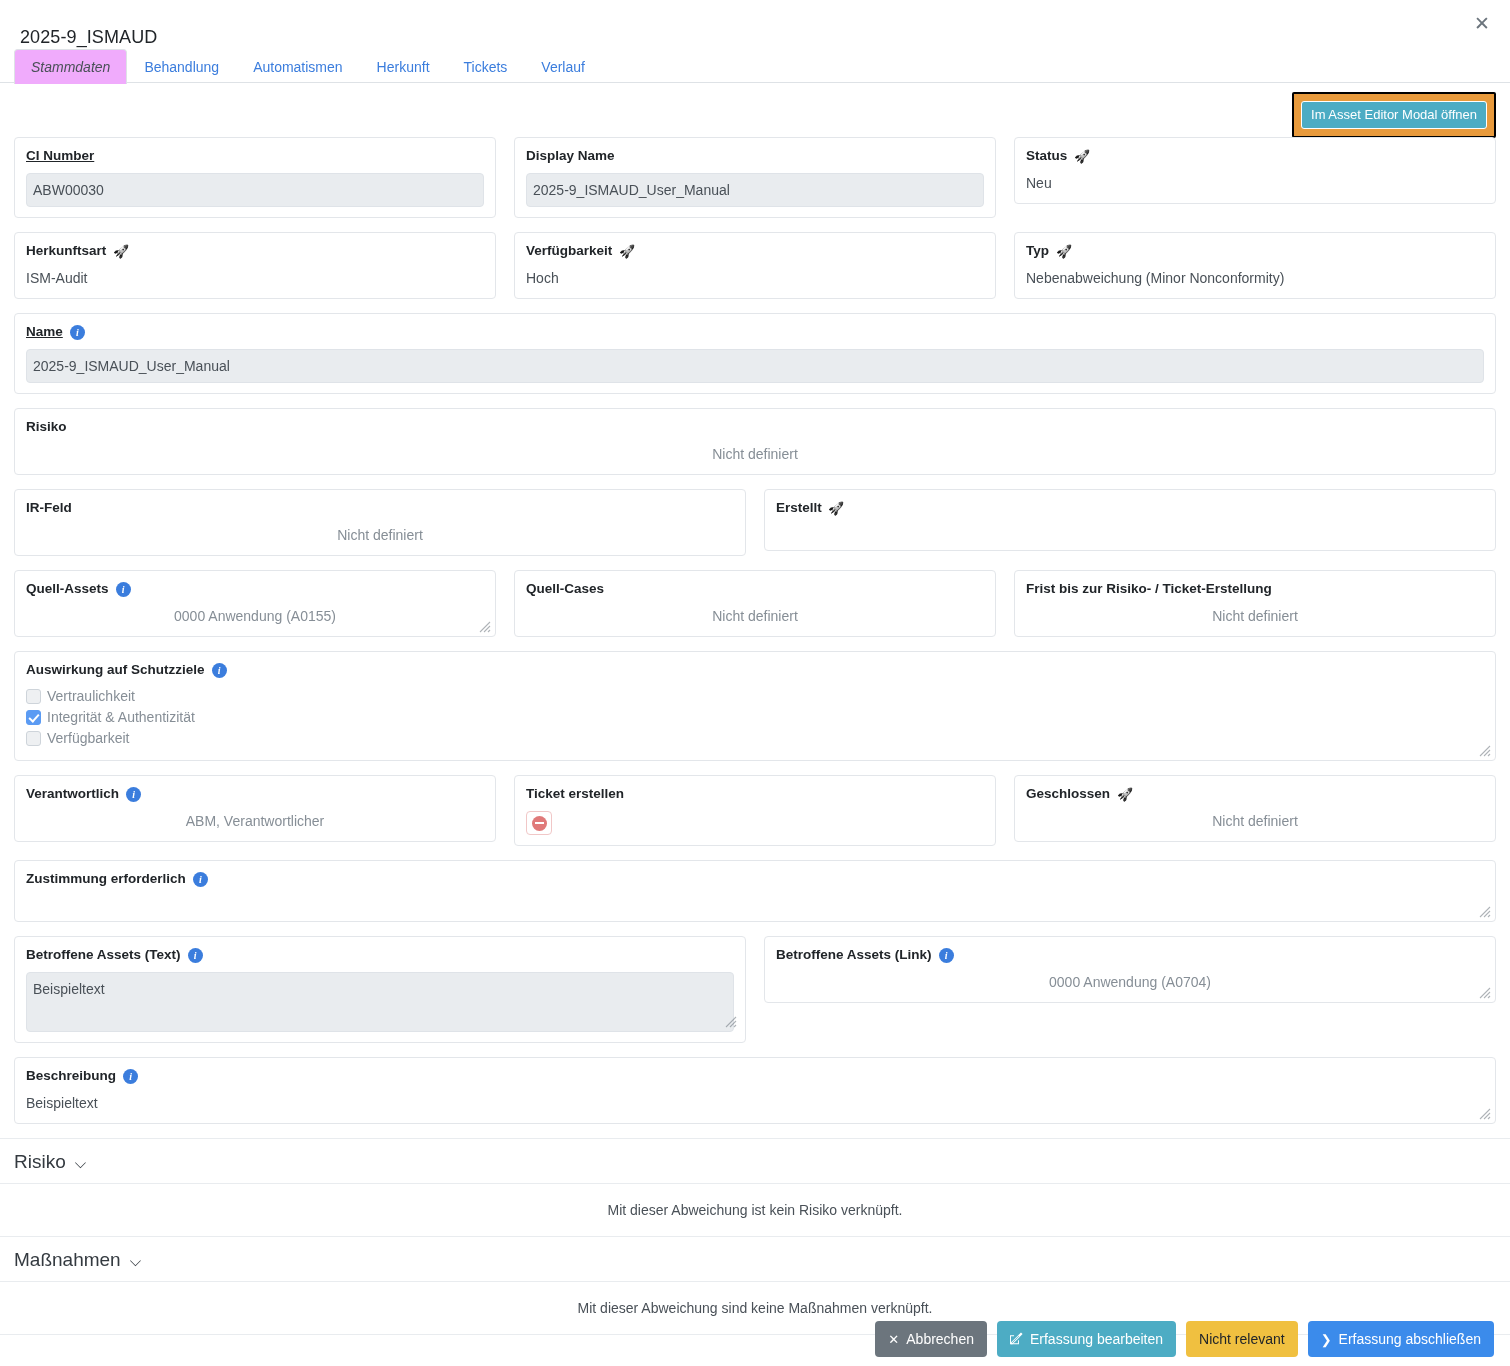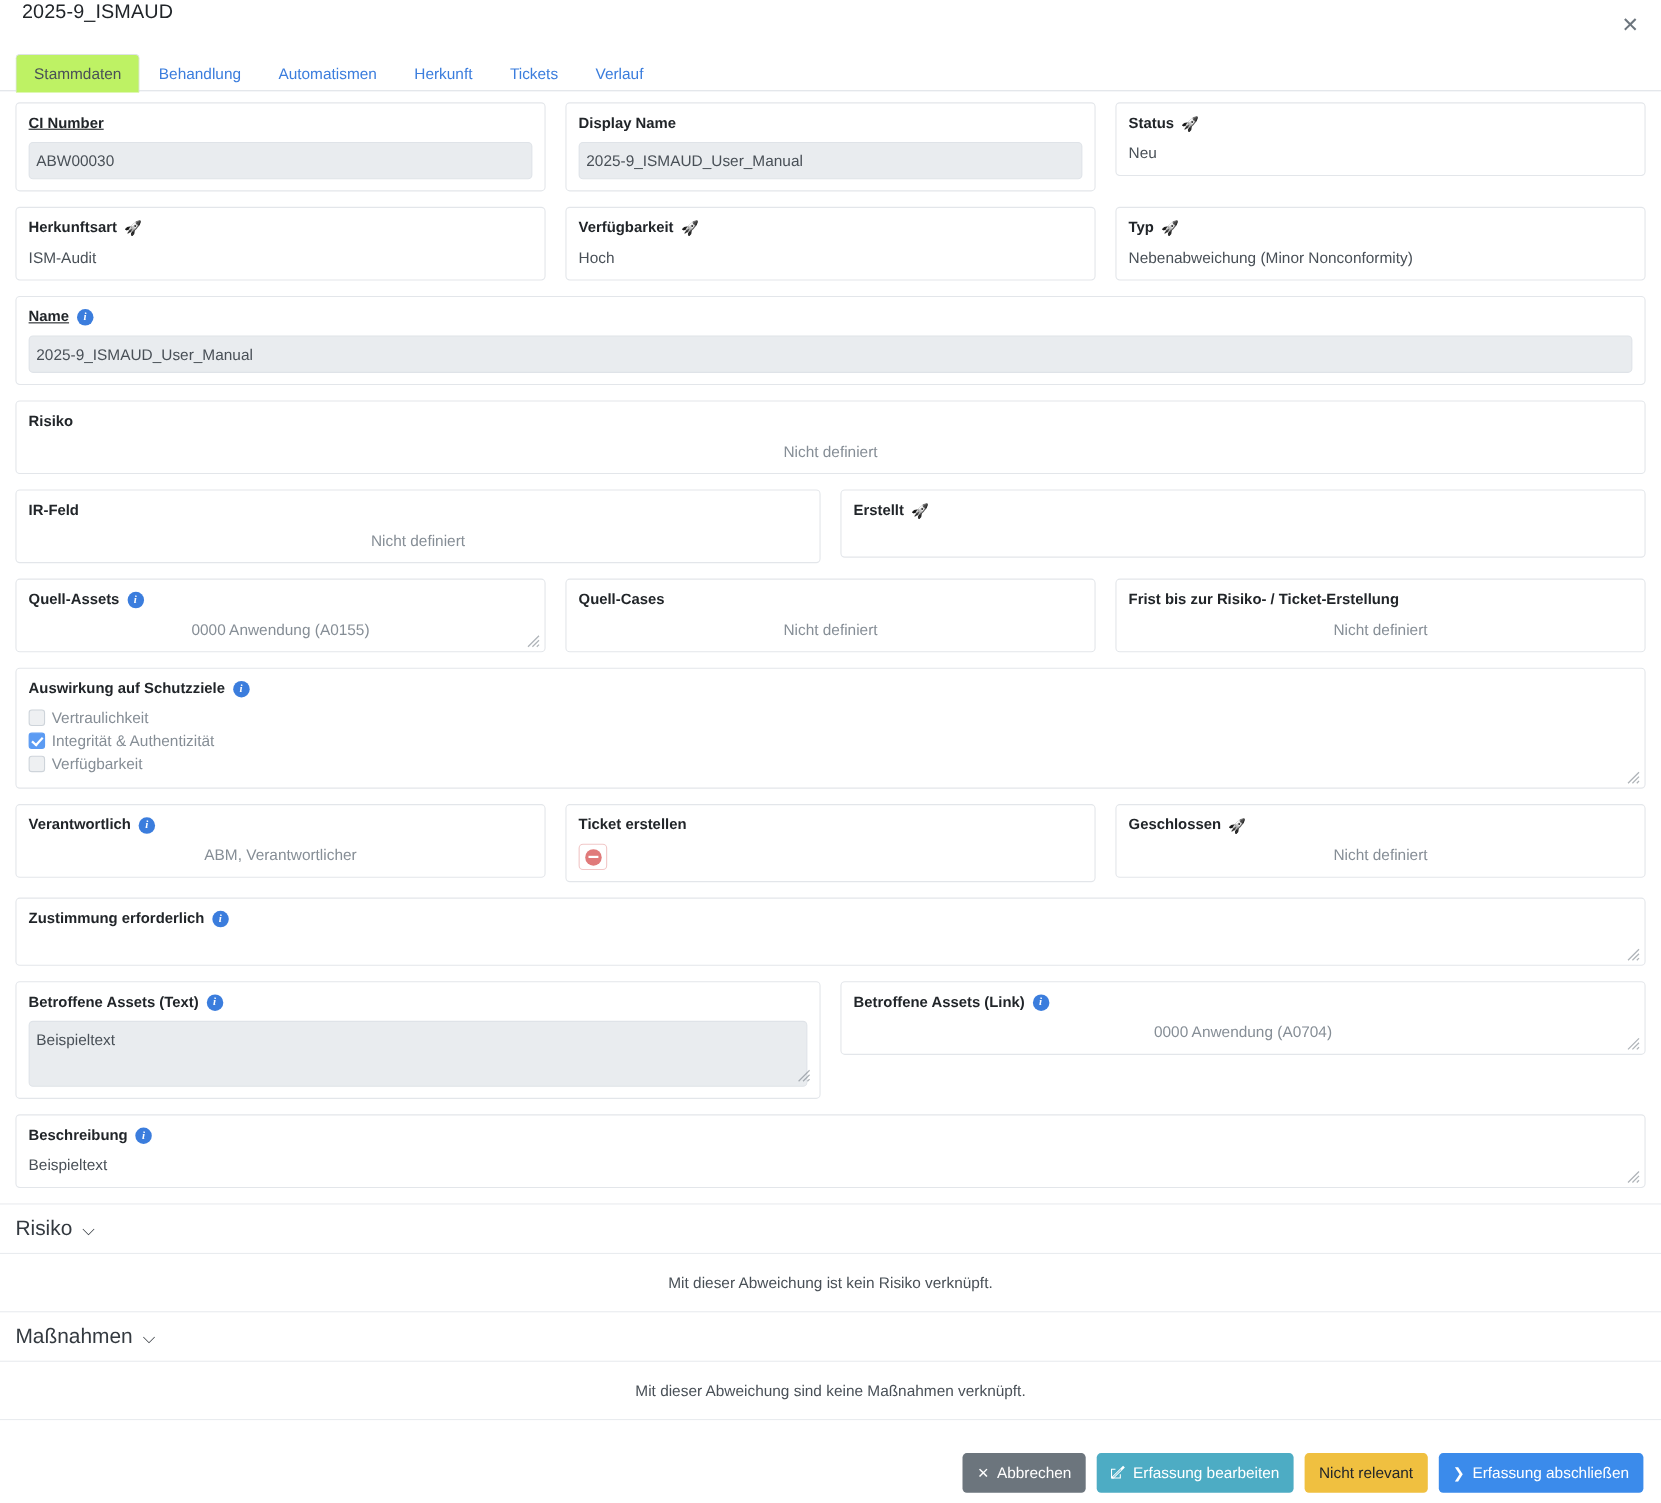--- a/index.html
+++ b/index.html
@@ -10,21 +10,21 @@
     font-family:"Liberation Sans", sans-serif;
     color:#212529;
     font-size:14px;
     overflow:hidden;
     position:relative;
   }
 
   
   .modal-header{
     height:48px; position:relative;
-    display:flex; align-items:flex-start;
+    display:flex; align-items:flex-end;
     padding:0 20px;
   }
   .modal-title{
     font-size:18px; font-weight:400; color:#212529; letter-spacing:.1px;
   }
   .close-btn{
     position:absolute; right:14px; top:10px;
     width:28px; height:28px; border:none; background:transparent;
     color:#6c757d; font-size:19px; line-height:28px; text-align:center;
     cursor:pointer; padding:0;
@@ -33,22 +33,23 @@
   
   .tabs-wrap{ border-bottom:1px solid #dee2e6; padding:0 14px; height:35px; }
   .tabs{ display:flex; align-items:flex-end; height:35px; gap:0; }
   .tab{
     padding:8px 16px; font-size:14px; color:#3b7ddd; cursor:pointer;
     border:1px solid transparent; border-bottom:none;
     border-radius:4px 4px 0 0; margin-bottom:-1px; line-height:18px;
     background:transparent; white-space:nowrap;
   }
   .tab.active{
-    color:#495057; background:#bef264;
+    color:#495057; background:#f0abfc;
     border-color:#dee2e6 #dee2e6 #fff;
+    font-style:italic;
   }
 
   
   .modal-body{ padding:10px 14px 0 14px; }
 
   .toolbar-row{ display:flex; justify-content:flex-end; height:44px; align-items:center; }
   .focus-ring{
     border:2px solid #000; padding:4px; display:inline-block; border-radius:2px;
     background:#e89a3c;
   }
@@ -166,20 +167,27 @@
     <div class="tab">Behandlung</div>
     <div class="tab">Automatismen</div>
     <div class="tab">Herkunft</div>
     <div class="tab">Tickets</div>
     <div class="tab">Verlauf</div>
   </div>
 </div>
 
 <div class="modal-body">
 
+  <div class="toolbar-row">
+    <span class="focus-ring">
+      <span class="focus-ring-inner">
+        <button class="btn-asset">Im Asset Editor Modal öffnen</button>
+      </span>
+    </span>
+  </div>
 
   <div class="row">
     <div class="col">
       <div class="field">
         <div class="flabel underline">
           <span class="lbl-text">CI Number</span>
         </div>
         <div class="finput">ABW00030</div>
       </div>
     </div>

